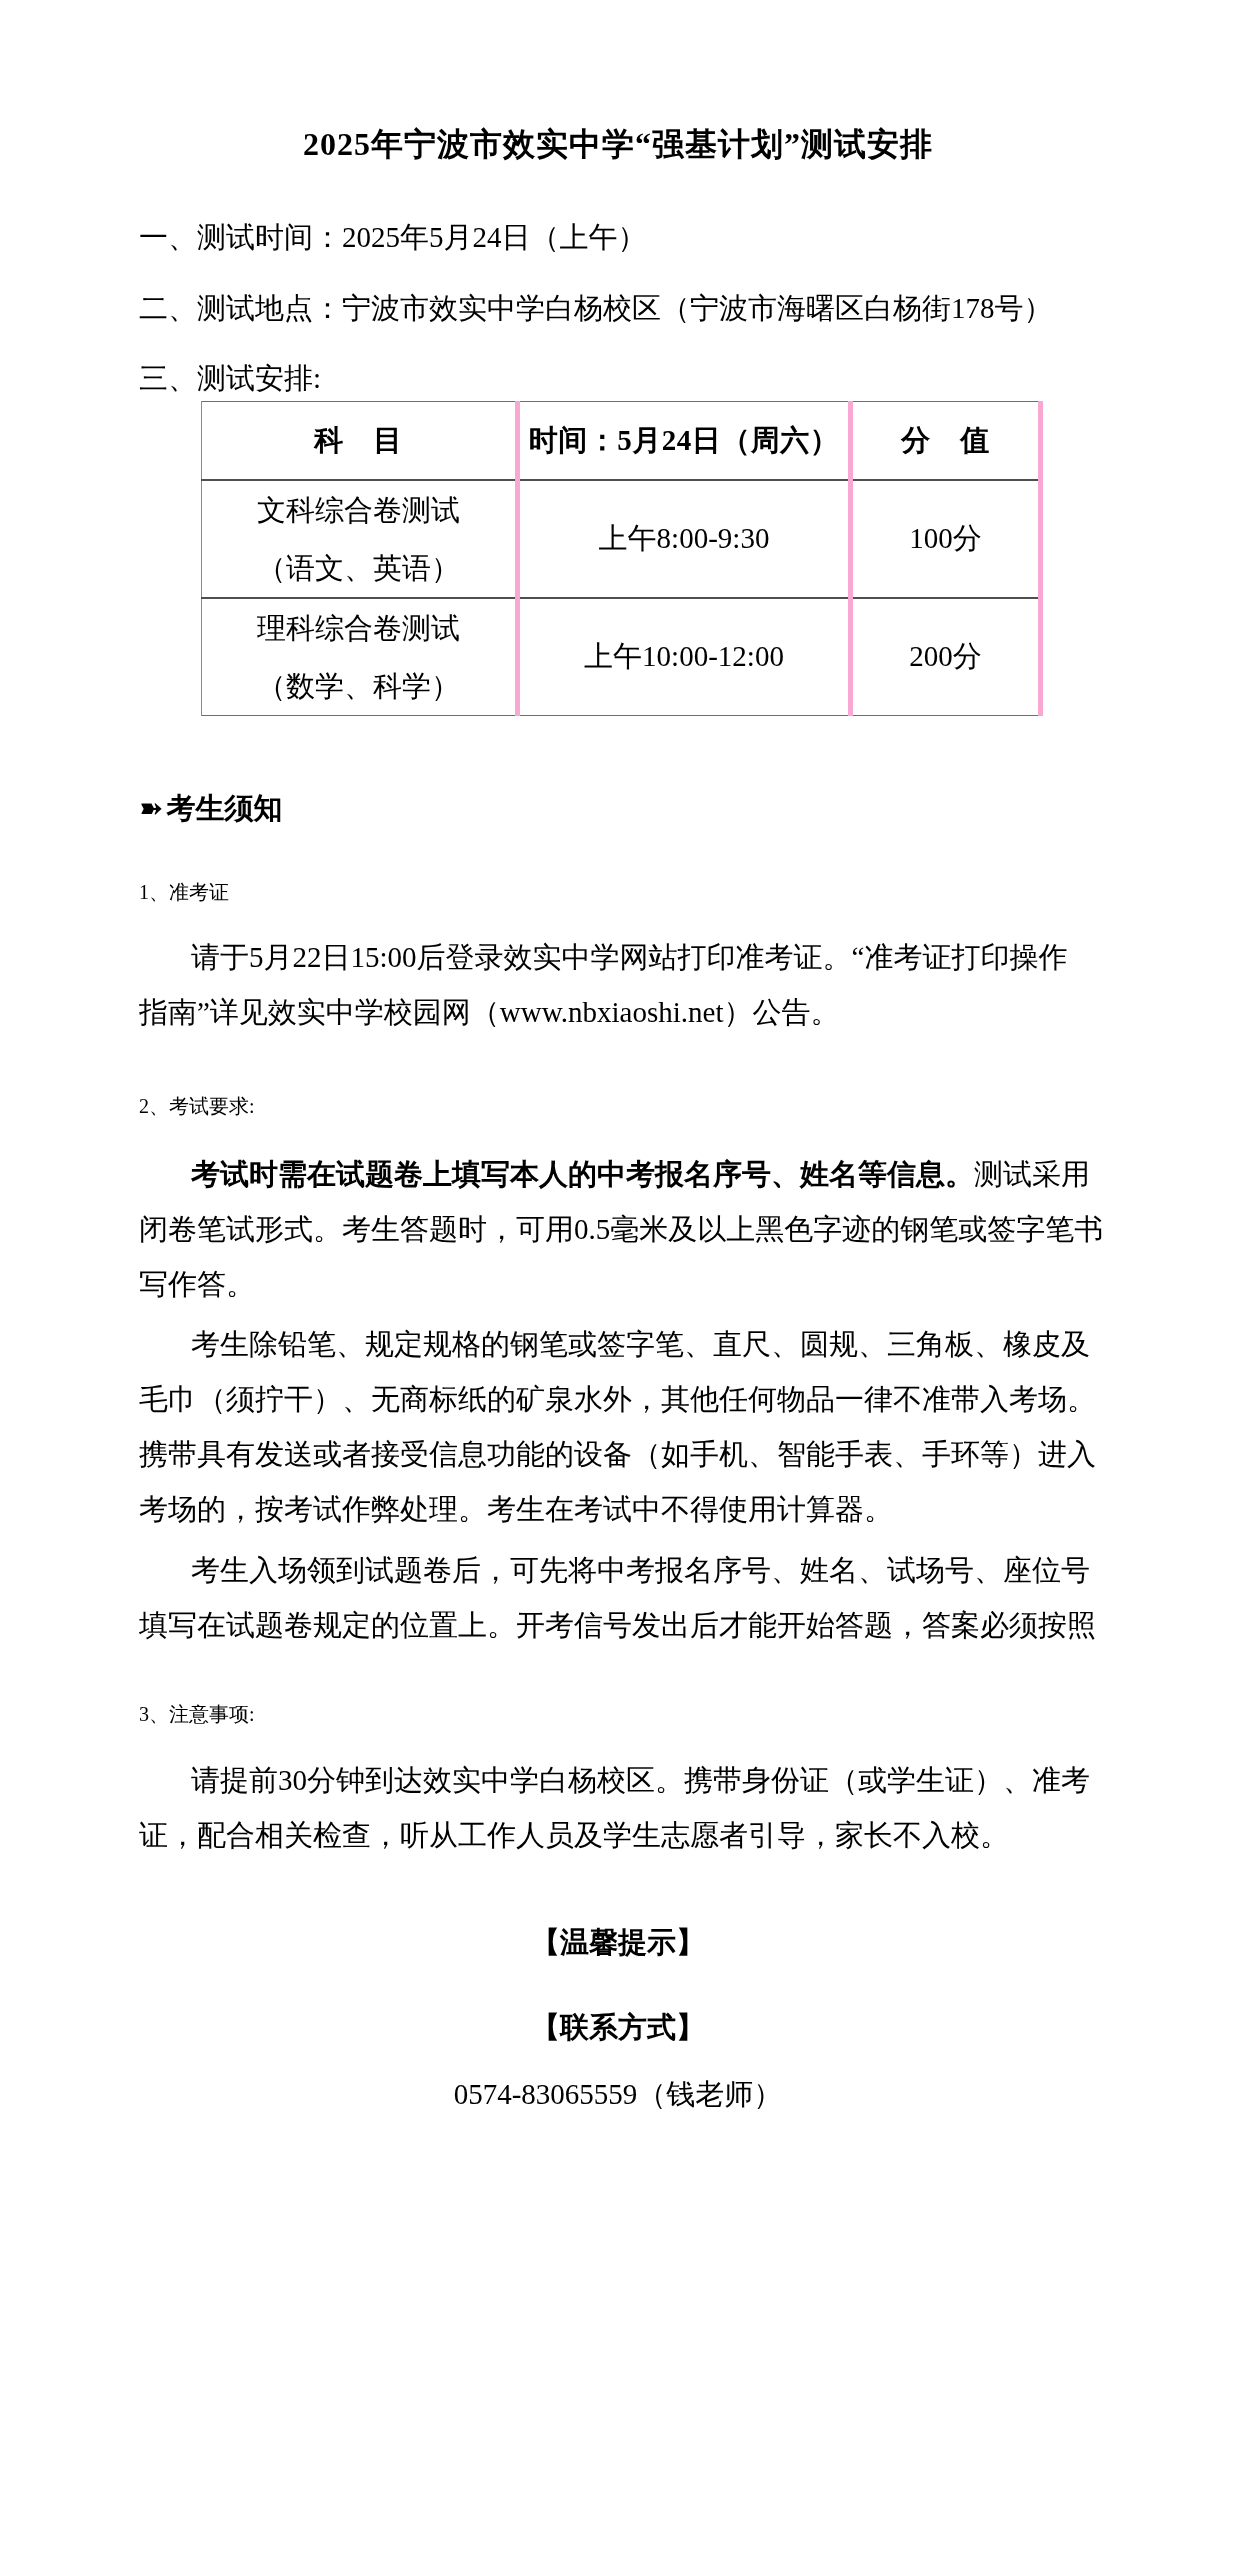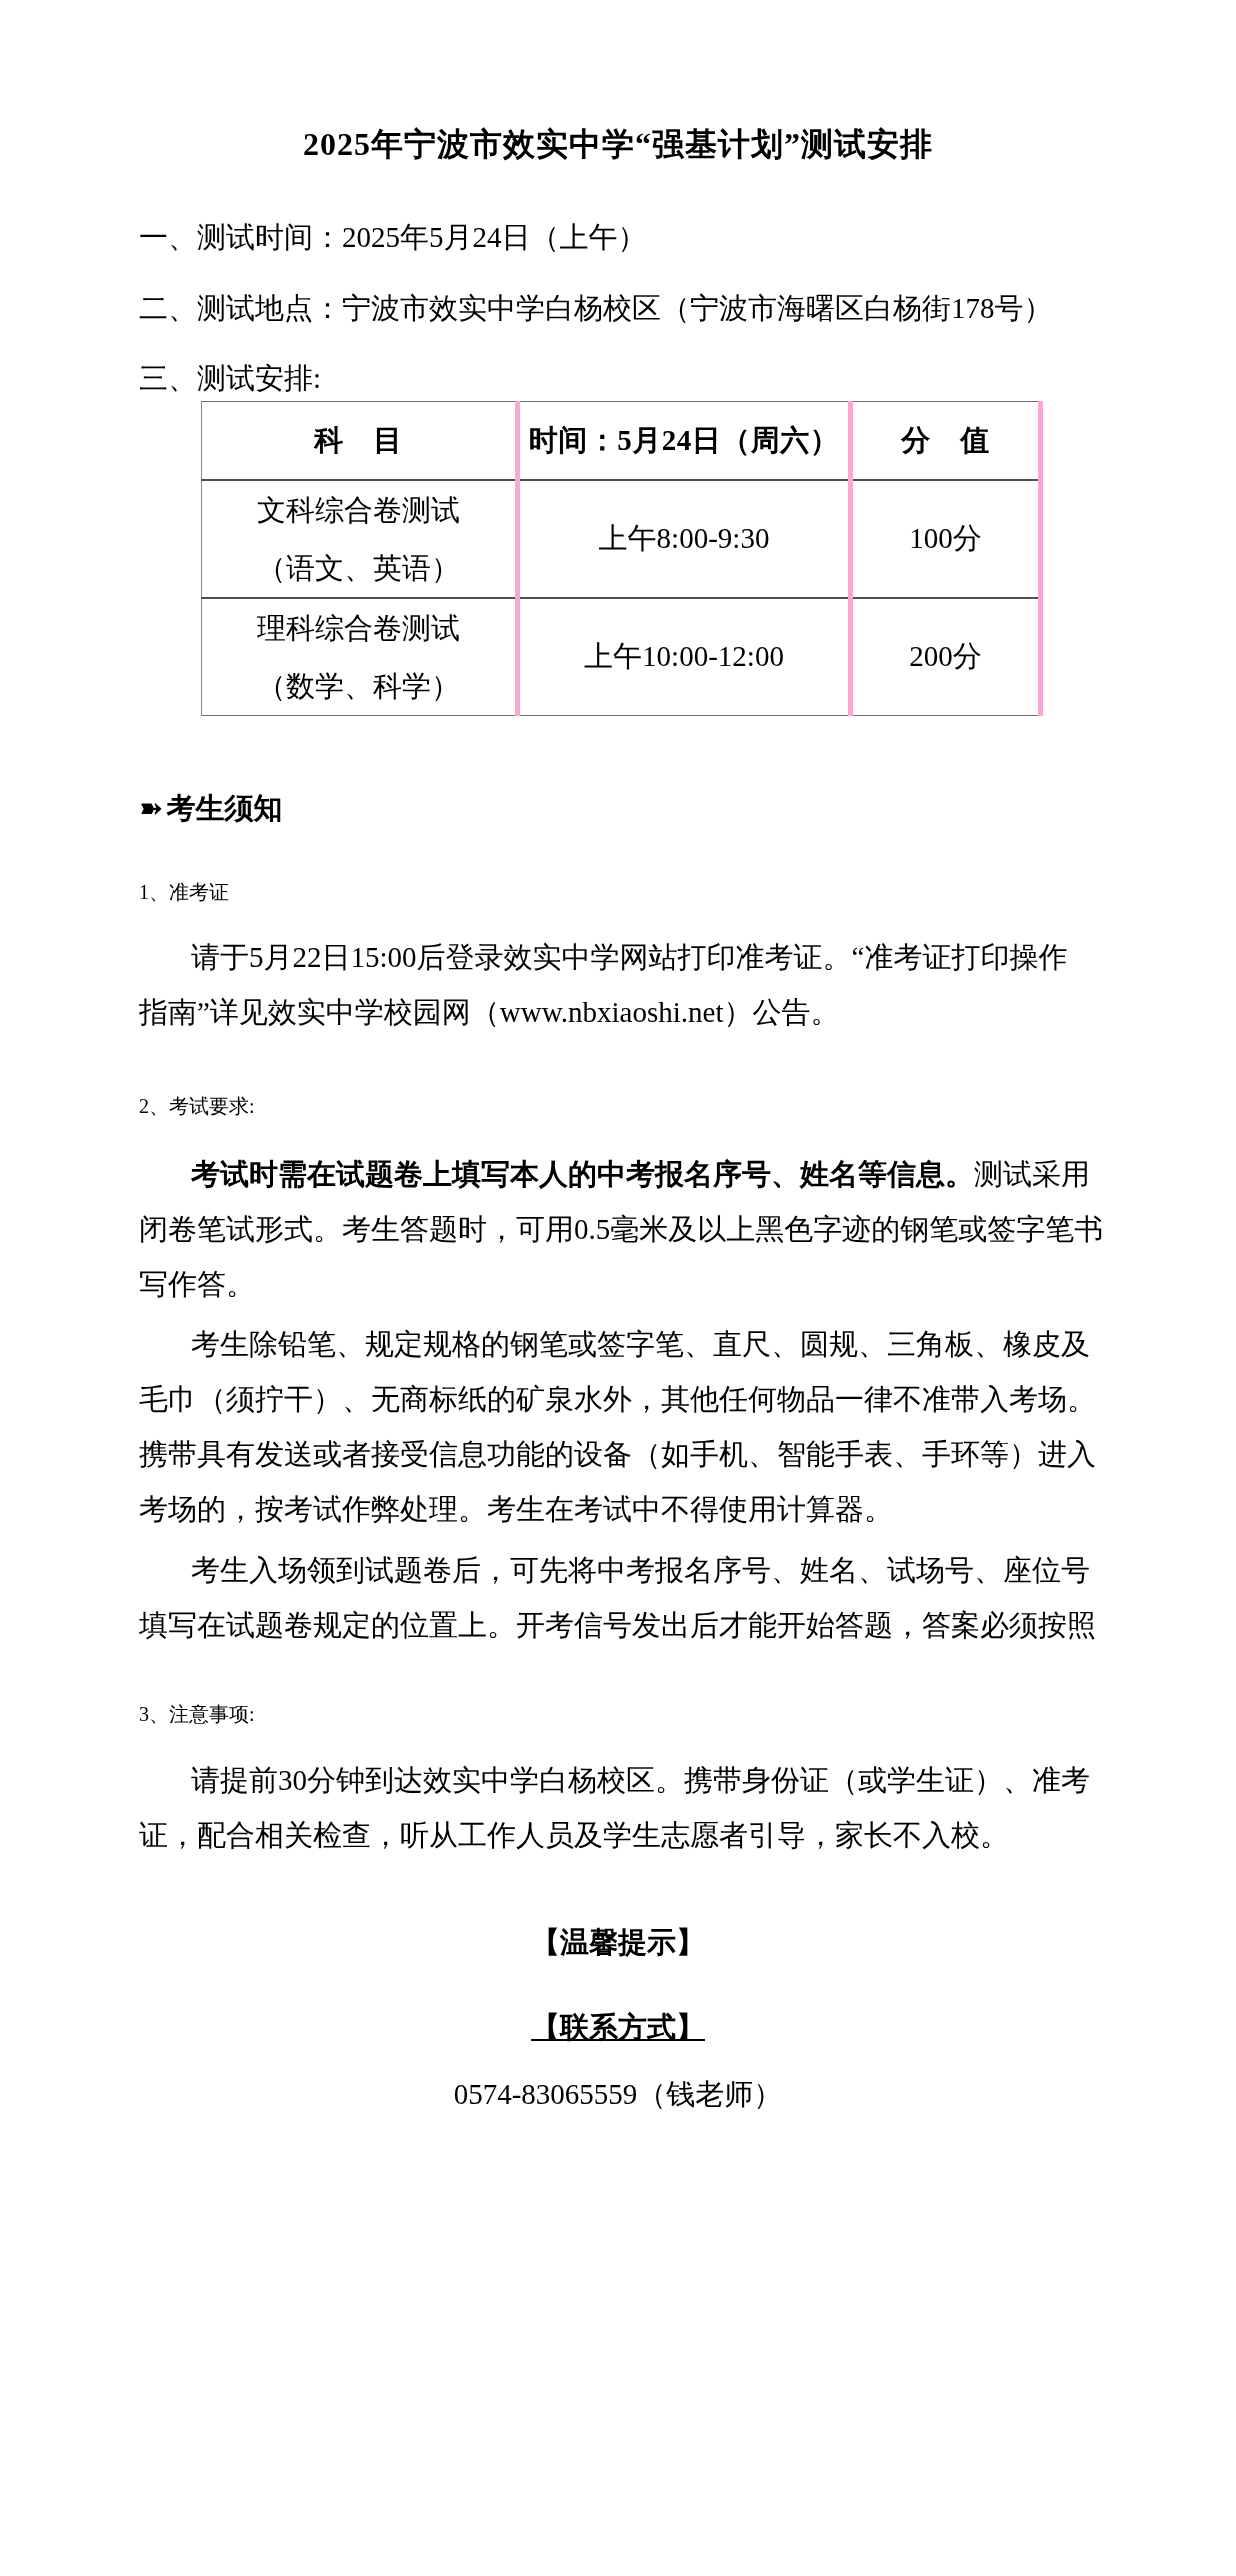--- a/index.html
+++ b/index.html
@@ -36,21 +36,21 @@
   .arrow{font-family:"DejaVu Sans","Liberation Sans",sans-serif;margin-right:3.1px;}
   .sub-heading{font-size:20px;line-height:32px;}
   .mt100{margin-top:52px}.mt98{margin-top:50px}.mt88{margin-top:45px}
   .para{margin-top:22px;}
   .para.gap10{margin-top:5.2px;}
   .para.gap48{margin-top:25px;}
   .para.gap44{margin-top:23px;}
   .pline{font-size:29px;line-height:55px;white-space:nowrap;}
   .indent{padding-left:52px;}
   .center-heading{margin-top:63px;font-size:29px;line-height:32px;font-weight:bold;text-align:center;}
-  .center-heading.contact{margin-top:53px;text-decoration:underline;}
+  .center-heading.contact{margin-top:53px;}
   .contact-list{margin-top:23px;text-align:center;}
   .contact-list .pline{line-height:57px;white-space:nowrap;}
   b.lead{font-weight:bold;}
 </style>
 </head>
 <body>
 
 <div class="page">
   <div class="content">
 

